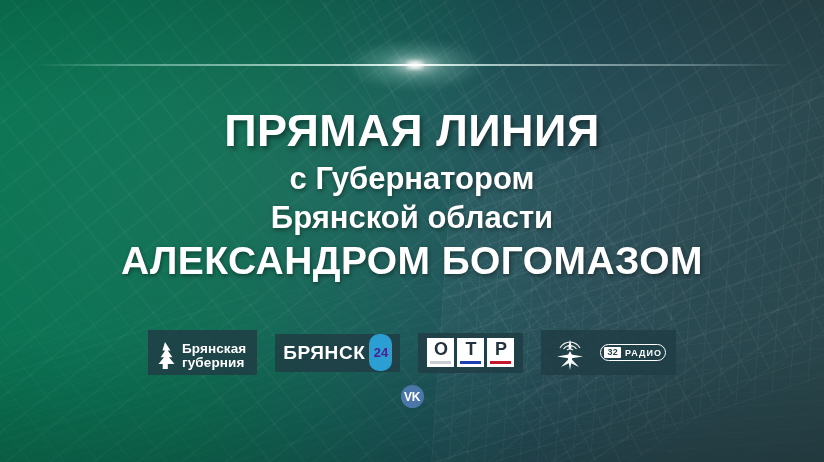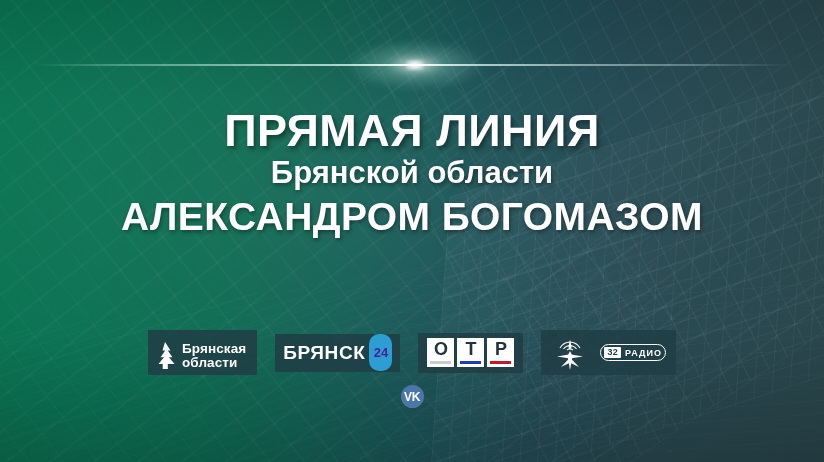--- a/index.html
+++ b/index.html
@@ -228,33 +228,34 @@
   <div class="bg-vignette"></div>
 
   <div class="flare-wrap">
     <div class="flare-line"></div>
     <div class="flare-glow"></div>
     <div class="flare-core"></div>
   </div>
 
   <div class="title-block">
     <div class="t-main">ПРЯМАЯ ЛИНИЯ</div>
+    <div class="t-sub1">с Губернатором</div>
     <div class="t-sub2">Брянской области</div>
     <div class="t-name">АЛЕКСАНДРОМ БОГОМАЗОМ</div>
   </div>
 
   <div class="logos">
 
     <div class="logo-tile lg-bg">
       <svg class="bg-emblem" viewBox="0 0 19 27">
         <path d="M11 0 L5.5 8.5 H8.2 L3.6 15.2 H7 L1.5 22 H8.2 V27 H13.3 V22 H17.5 L12 15.2 H15.4 L10.8 8.5 H13.5 Z" fill="#ffffff" transform="scale(-1,1) translate(-19,0)"></path>
       </svg>
       <div class="bg-words">
         <span>Брянская</span>
-        <span>области</span>
+        <span>губерния</span>
       </div>
     </div>
 
     <div class="logo-tile lg-b24">
       <span class="b24-word">БРЯНСК</span>
       <span class="b24-badge">24</span>
     </div>
 
     <div class="logo-tile lg-otr">
       <div class="otr-cell">

